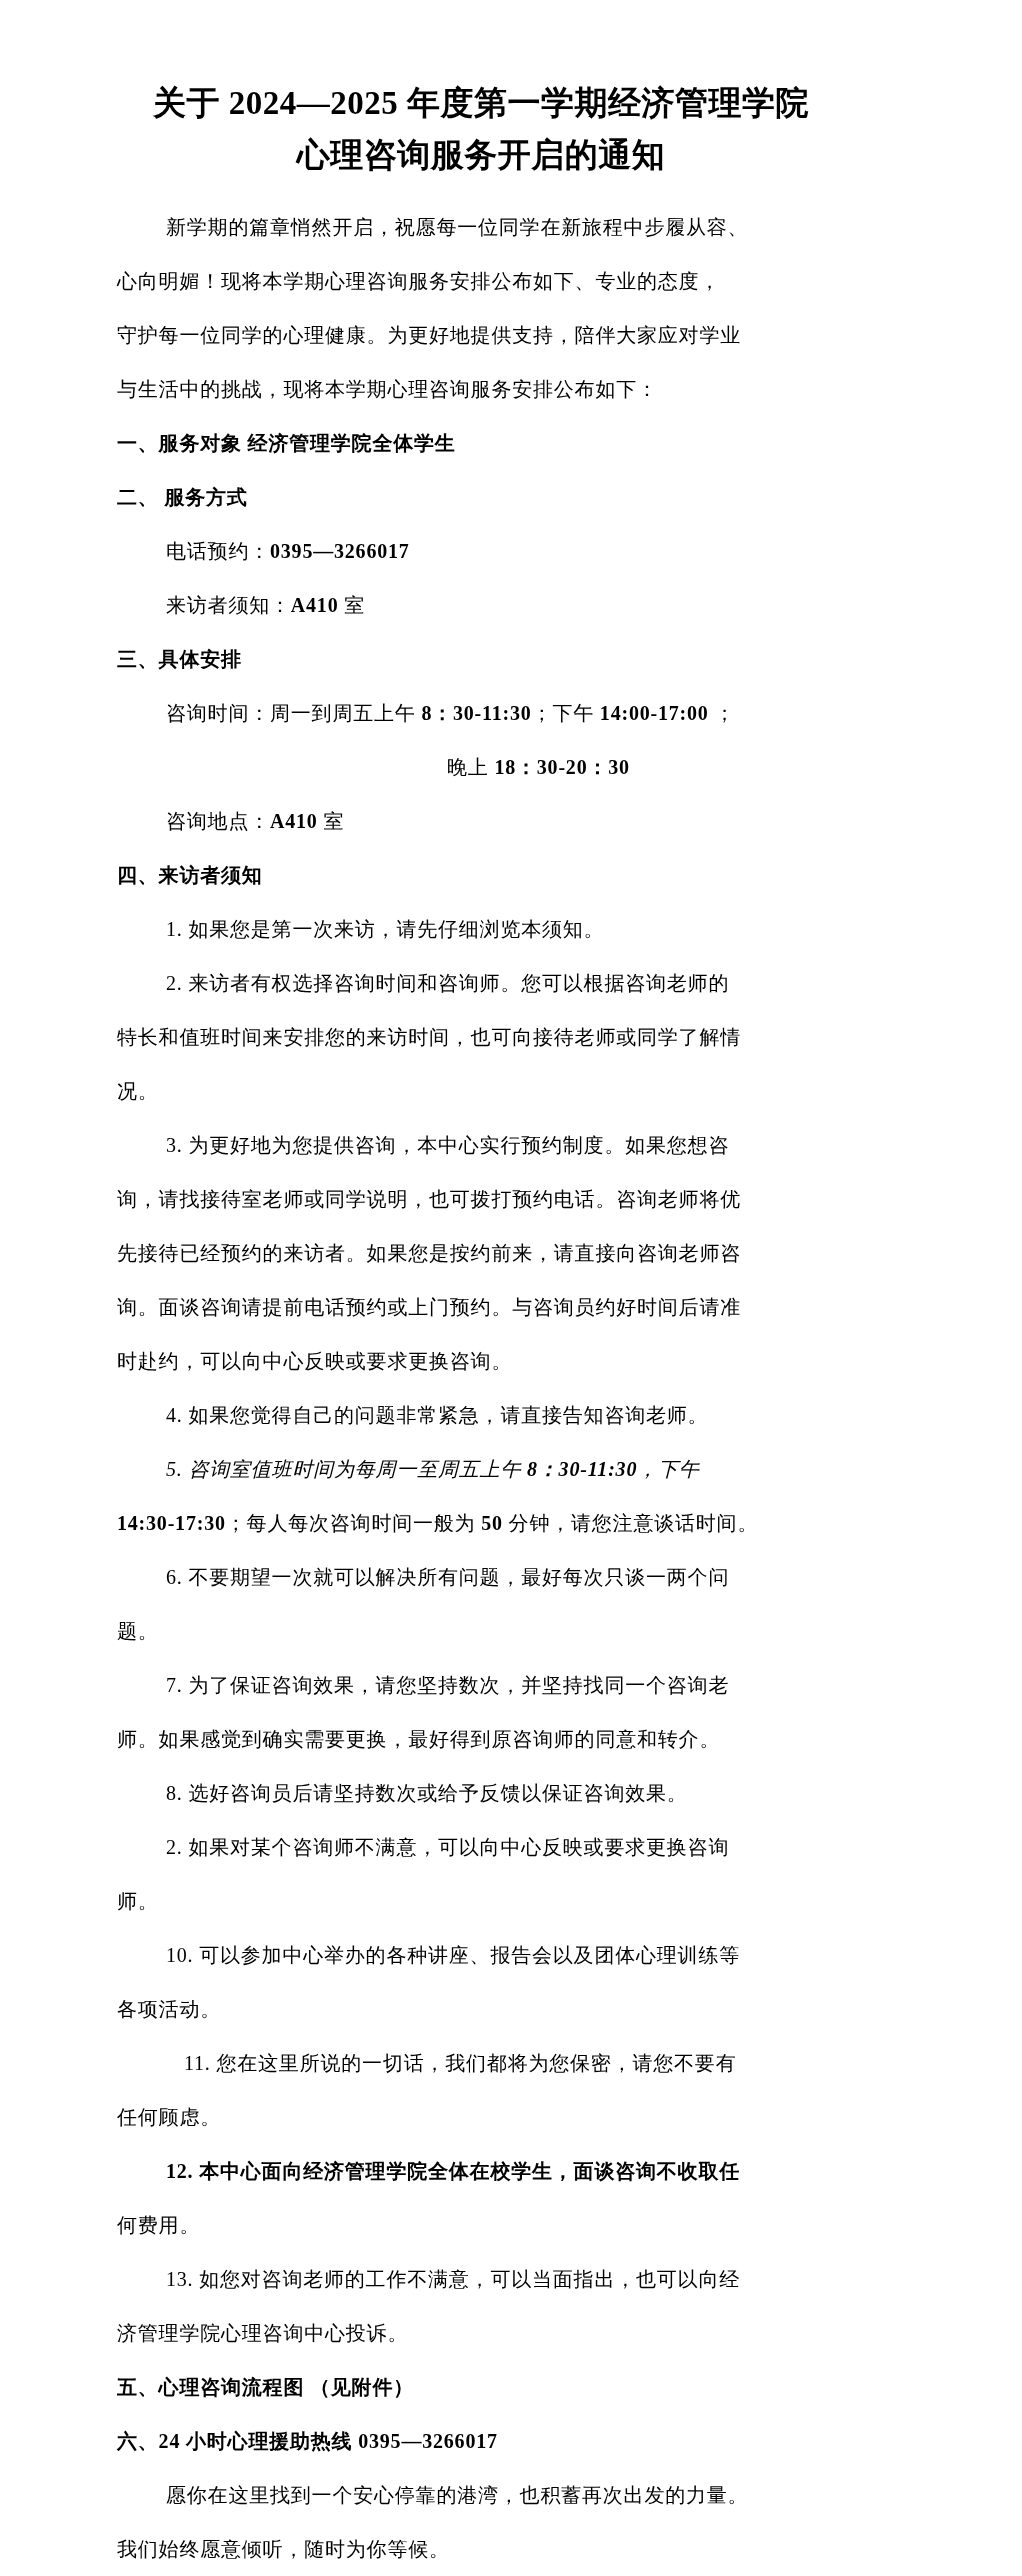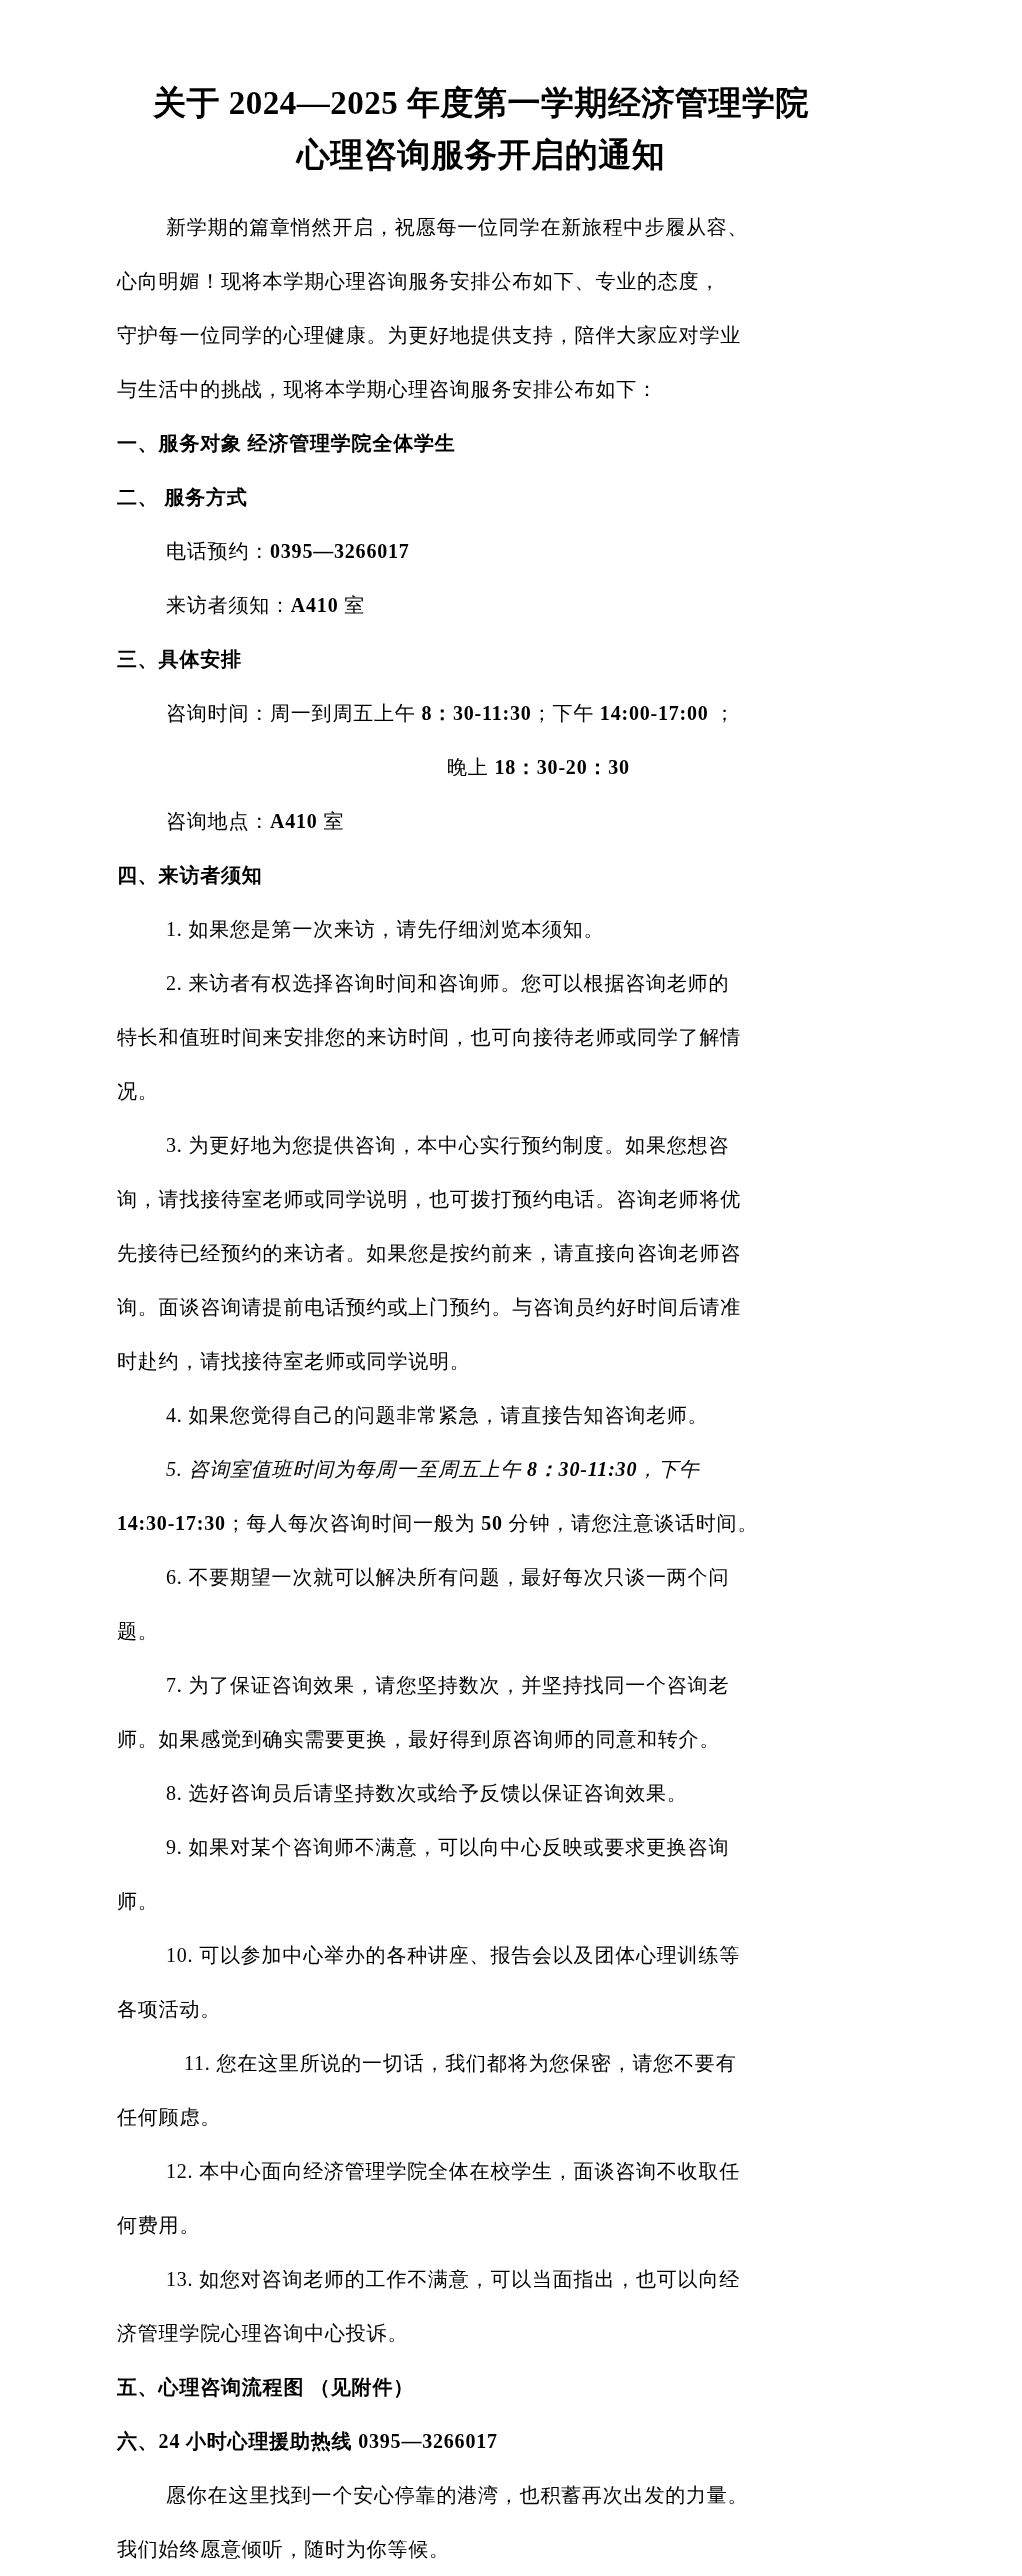--- a/index.html
+++ b/index.html
@@ -44,36 +44,36 @@
     <div class="doc-line" style="padding-left: 49px;"><span>咨询地点：</span><span class="b">A410</span><span> 室</span></div>
     <div class="doc-line bold"><span>四、来访者须知</span></div>
     <div class="doc-line" style="padding-left: 49px;"><span>1. 如果您是第一次来访，请先仔细浏览本须知。</span></div>
     <div class="doc-line" style="padding-left: 49px;"><span>2. 来访者有权选择咨询时间和咨询师。您可以根据咨询老师的</span></div>
     <div class="doc-line"><span>特长和值班时间来安排您的来访时间，也可向接待老师或同学了解情</span></div>
     <div class="doc-line"><span>况。</span></div>
     <div class="doc-line" style="padding-left: 49px;"><span>3. 为更好地为您提供咨询，本中心实行预约制度。如果您想咨</span></div>
     <div class="doc-line"><span>询，请找接待室老师或同学说明，也可拨打预约电话。咨询老师将优</span></div>
     <div class="doc-line"><span>先接待已经预约的来访者。如果您是按约前来，请直接向咨询老师咨</span></div>
     <div class="doc-line"><span>询。面谈咨询请提前电话预约或上门预约。与咨询员约好时间后请准</span></div>
-    <div class="doc-line"><span>时赴约，请找接待室老师或同学说明。</span></div>
+    <div class="doc-line"><span>时赴约，可以向中心反映或要求更换咨询。</span></div>
     <div class="doc-line" style="padding-left: 49px;"><span>4. 如果您觉得自己的问题非常紧急，请直接告知咨询老师。</span></div>
     <div class="doc-line" style="padding-left: 49px; font-style: italic;"><span>5. 咨询室值班时间为每周一至周五上午 </span><span class="b">8：30-11:30</span><span>，下午</span></div>
     <div class="doc-line"><span class="b">14:30-17:30</span><span>；每人每次咨询时间一般为 </span><span class="b">50</span><span> 分钟，请您注意谈话时间。</span></div>
     <div class="doc-line" style="padding-left: 49px;"><span>6. 不要期望一次就可以解决所有问题，最好每次只谈一两个问</span></div>
     <div class="doc-line"><span>题。</span></div>
     <div class="doc-line" style="padding-left: 49px;"><span>7. 为了保证咨询效果，请您坚持数次，并坚持找同一个咨询老</span></div>
     <div class="doc-line"><span>师。如果感觉到确实需要更换，最好得到原咨询师的同意和转介。</span></div>
     <div class="doc-line" style="padding-left: 49px;"><span>8. 选好咨询员后请坚持数次或给予反馈以保证咨询效果。</span></div>
-    <div class="doc-line" style="padding-left: 49px;"><span>9. 如果对某个咨询师不满意，可以向中心反映或要求更换咨询</span></div>
+    <div class="doc-line" style="padding-left: 49px;"><span>2. 如果对某个咨询师不满意，可以向中心反映或要求更换咨询</span></div>
     <div class="doc-line"><span>师。</span></div>
     <div class="doc-line" style="padding-left: 49px;"><span>10. 可以参加中心举办的各种讲座、报告会以及团体心理训练等</span></div>
     <div class="doc-line"><span>各项活动。</span></div>
     <div class="doc-line" style="padding-left: 67px;"><span>11. 您在这里所说的一切话，我们都将为您保密，请您不要有</span></div>
     <div class="doc-line"><span>任何顾虑。</span></div>
-    <div class="doc-line" style="padding-left: 49px;"><span>12. 本中心面向经济管理学院全体在校学生，面谈咨询不收取任</span></div>
+    <div class="doc-line" style="padding-left: 49px; font-weight: bold;"><span>12. 本中心面向经济管理学院全体在校学生，面谈咨询不收取任</span></div>
     <div class="doc-line"><span>何费用。</span></div>
     <div class="doc-line" style="padding-left: 49px;"><span>13. 如您对咨询老师的工作不满意，可以当面指出，也可以向经</span></div>
     <div class="doc-line"><span>济管理学院心理咨询中心投诉。</span></div>
     <div class="doc-line bold"><span>五、心理咨询流程图 （见附件）</span></div>
     <div class="doc-line bold"><span>六、24 小时心理援助热线 0395—3266017</span></div>
     <div class="doc-line" style="padding-left: 49px;"><span>愿你在这里找到一个安心停靠的港湾，也积蓄再次出发的力量。</span></div>
     <div class="doc-line"><span>我们始终愿意倾听，随时为你等候。</span></div>
   </div>
 
 <svg class="flow-svg" width="1022" height="3793" viewBox="0 0 1984 7363">

